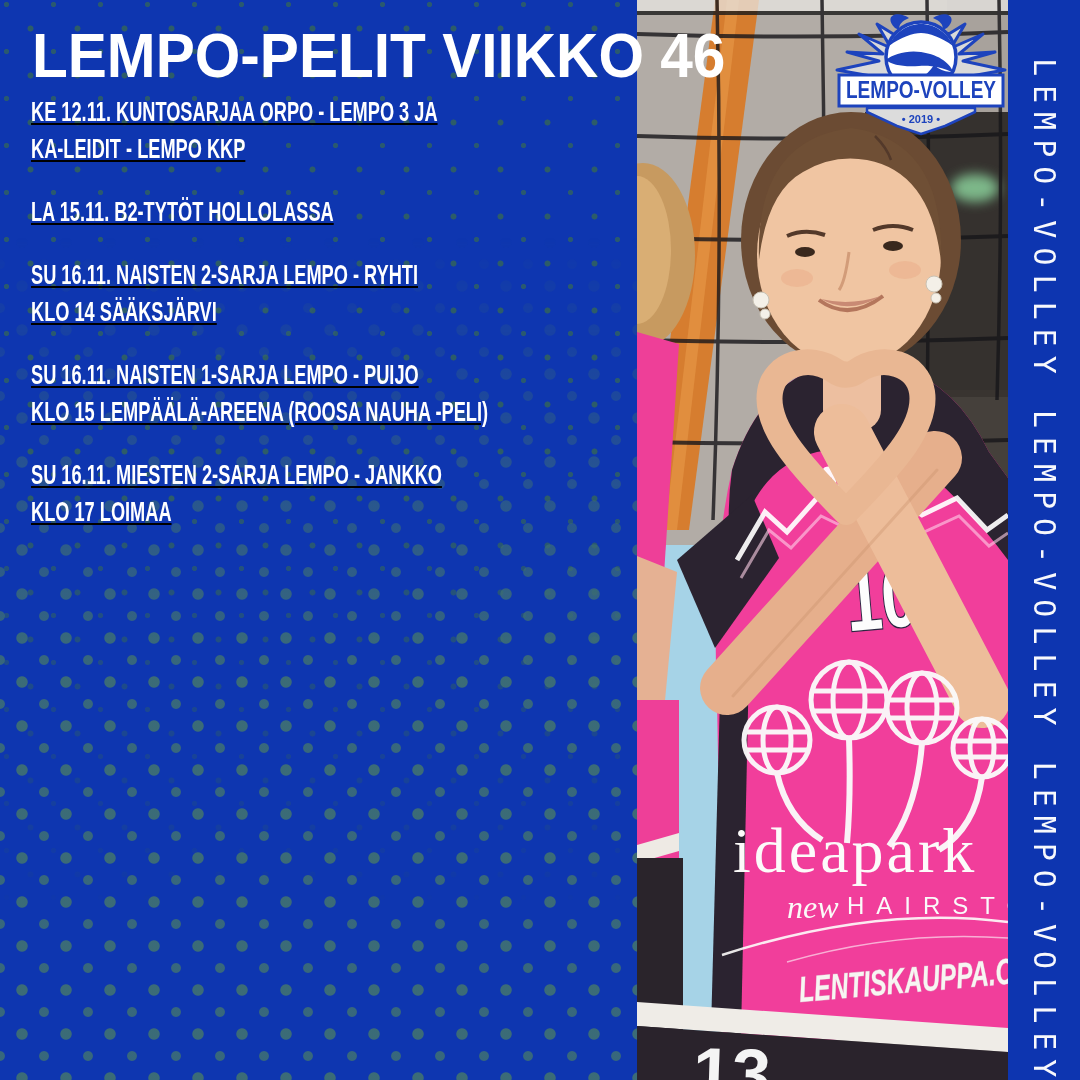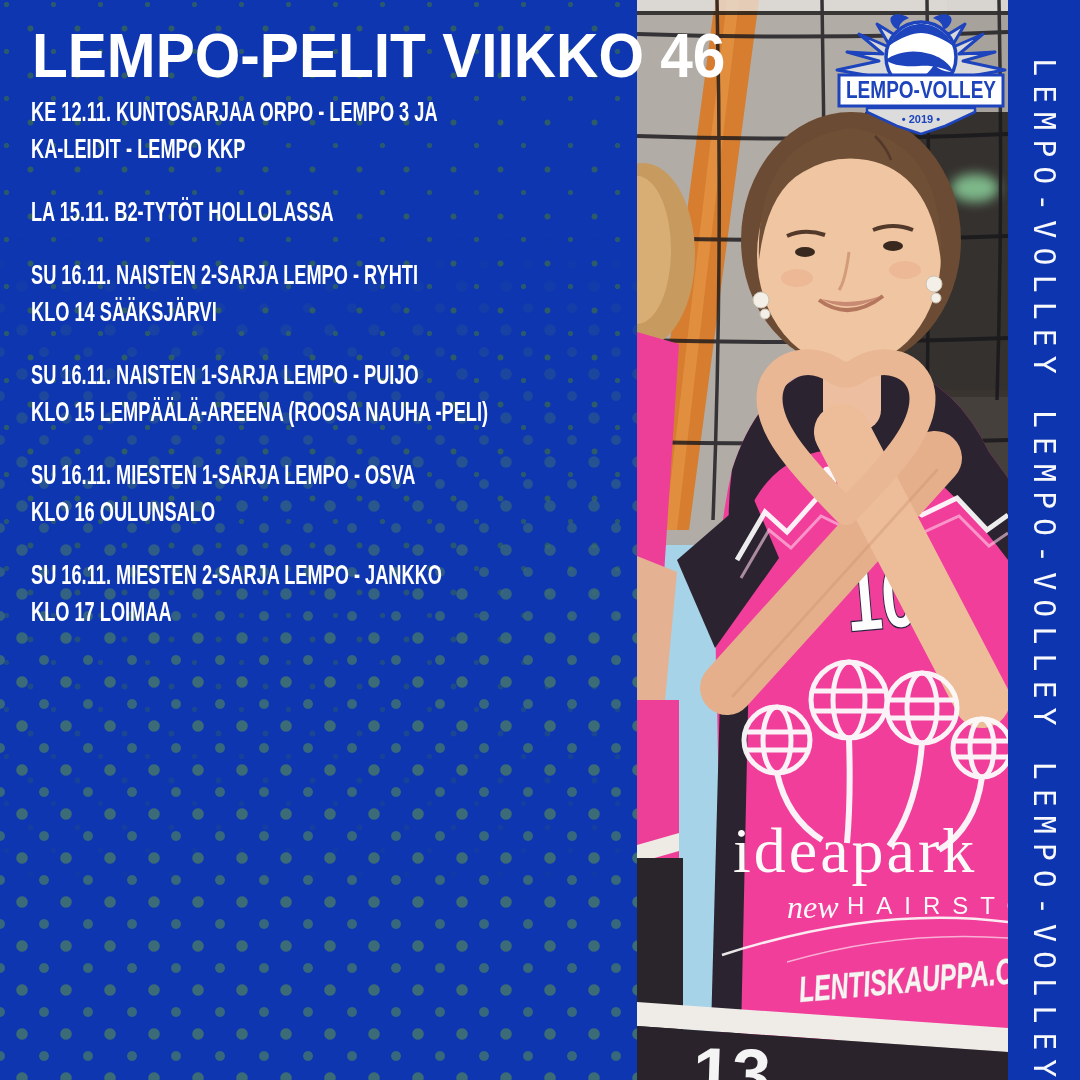--- a/index.html
+++ b/index.html
@@ -26,21 +26,21 @@
     -webkit-mask-image:linear-gradient(180deg,rgba(0,0,0,0) 22%,#000 62%);
             mask-image:linear-gradient(180deg,rgba(0,0,0,0) 22%,#000 62%);
   }
 
   .title{position:absolute;left:32px;top:24px;margin:0;z-index:6;
          font-size:63px;font-weight:bold;color:#fff;line-height:1;
          white-space:nowrap;letter-spacing:0;
          transform:scaleX(.93);transform-origin:left top;}
 
   .schedule{position:absolute;left:31px;top:93px;z-index:5;width:640px;}
-  .entry{margin-bottom:26px;}
+  .entry{margin-bottom:26px;text-decoration:underline;}
   .entry .line{font-size:28px;font-weight:bold;color:#fff;line-height:37px;
                white-space:nowrap;transform:scaleX(.65);transform-origin:left top;}
 
   .photo{position:absolute;left:637px;top:0;width:371px;height:1080px;z-index:1;}
   .photo svg{display:block;}
 
   .sidebar{position:absolute;left:1008px;top:0;width:72px;height:1080px;
            background:#0d35b0;z-index:7;}
   .sidebar .vtext{position:absolute;top:58px;left:50%;transform:translateX(-50%);
            writing-mode:vertical-rl;white-space:nowrap;
@@ -210,24 +210,20 @@
     </div>
     <div class="entry">
       <div class="line">SU 16.11. NAISTEN 2-SARJA LEMPO - RYHTI</div>
       <div class="line">KLO 14 SÄÄKSJÄRVI</div>
     </div>
     <div class="entry">
       <div class="line">SU 16.11. NAISTEN 1-SARJA LEMPO - PUIJO</div>
       <div class="line">KLO 15 LEMPÄÄLÄ-AREENA (ROOSA NAUHA -PELI)</div>
     </div>
     <div class="entry">
-      <div class="line">SU 16.11. MIESTEN 1-SARJA LEMPO - OSVA</div>
-      <div class="line">KLO 16 OULUNSALO</div>
-    </div>
-    <div class="entry">
       <div class="line">SU 16.11. MIESTEN 2-SARJA LEMPO - JANKKO</div>
       <div class="line">KLO 17 LOIMAA</div>
     </div>
   </div>
 
   <div class="logo">
     <svg width="180" height="130" viewBox="0 0 180 130" xmlns="http://www.w3.org/2000/svg">
       <polygon points="6,58 48,49 16,40 52,42 28,22 60,36 46,12 72,28 90,18 108,28 134,12 120,36 152,22 128,42 164,40 132,49 174,58 140,64 150,74 120,68 96,74 66,68 30,74 40,64" fill="#d9d9d9" stroke="#1d43bd" stroke-width="3" stroke-linejoin="round"></polygon>
       <g fill="#1d43bd">
         <path d="M 64 16 C 52 4 66 -2 78 6 C 71 9 68 12 68 18 Z"></path>

